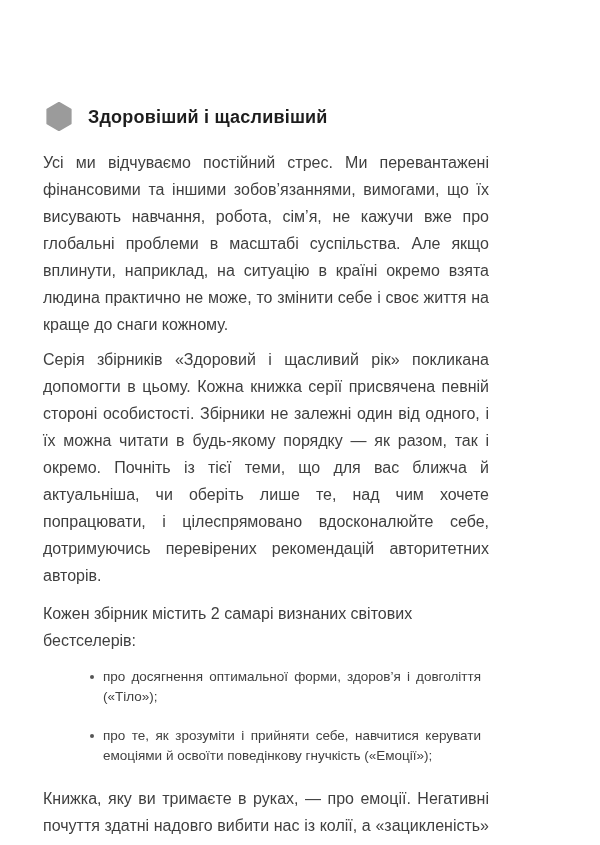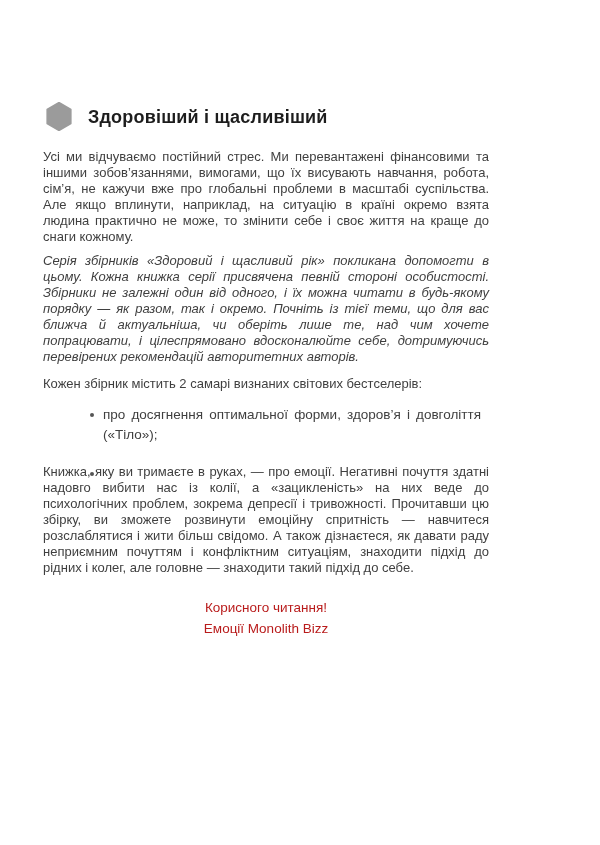--- a/index.html
+++ b/index.html
@@ -33,25 +33,25 @@
   h1.chapter-title {
     margin: 0;
     font-size: 18px;
     line-height: 22px;
     font-weight: bold;
     letter-spacing: 0.2px;
     color: #1d1d1d;
   }
   p.body-par {
     margin: 0 0 8px 0;
-    font-size: 13px;
-    line-height: 16px;
+    font-size: 16px;
+    line-height: 27px;
     text-align: justify;
   }
-  p.par-2 { margin-bottom: 11px; font-style: italic; }
+  p.par-2 { margin-bottom: 11px; }
   p.list-intro { margin-bottom: 13px; text-align: left; }
   ul.bullet-list {
     list-style: none;
     margin: 0 8px 6px 0;
     padding: 0;
   }
   ul.bullet-list li {
     position: relative;
     padding-left: 60px;
     font-size: 13.5px;
@@ -96,20 +96,21 @@
 
   <p class="body-par list-intro">Кожен збірник містить 2 самарі визнаних світових бестселерів:</p>
 
   <ul class="bullet-list">
     <li>
       <span class="dot"></span>
       <span>про досягнення оптимальної форми, здоров’я і довголіття («Тіло»);</span>
     </li>
     <li>
       <span class="dot"></span>
+      <span>про те, як зрозуміти і прийняти себе, навчитися керувати емоціями й освоїти поведінкову гнучкість («Емоції»);</span>
     </li>
   </ul>
 
   <p class="body-par closing-par">Книжка, яку ви тримаєте в руках, — про емоції. Негативні почуття здатні надовго вибити нас із колії, а «зацикленість» на них веде до психологічних проблем, зокрема депресії і тривожності. Прочитавши цю збірку, ви зможете розвинути емоційну спритність — навчитеся розслаблятися і жити більш свідомо. А також дізнаєтеся, як давати раду неприємним почуттям і конфліктним ситуаціям, знаходити підхід до рідних і колег, але головне — знаходити такий підхід до себе.</p>
 
   <div class="signoff">
     <div>Корисного читання!</div>
     <div>Емоції Monolith Bizz</div>
   </div>
 

